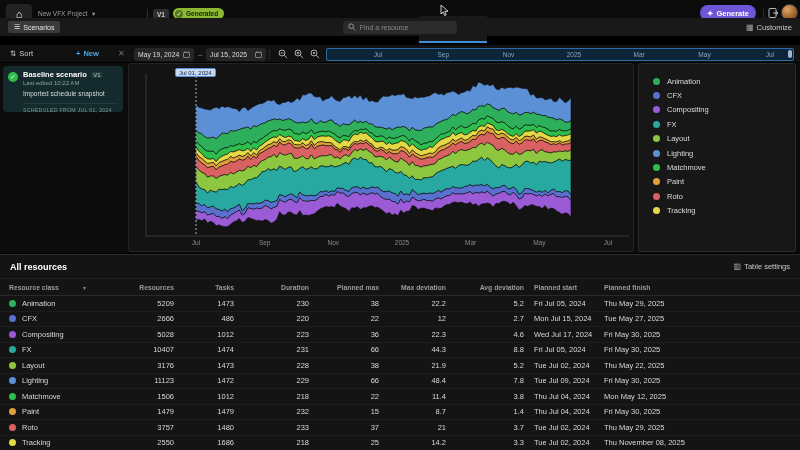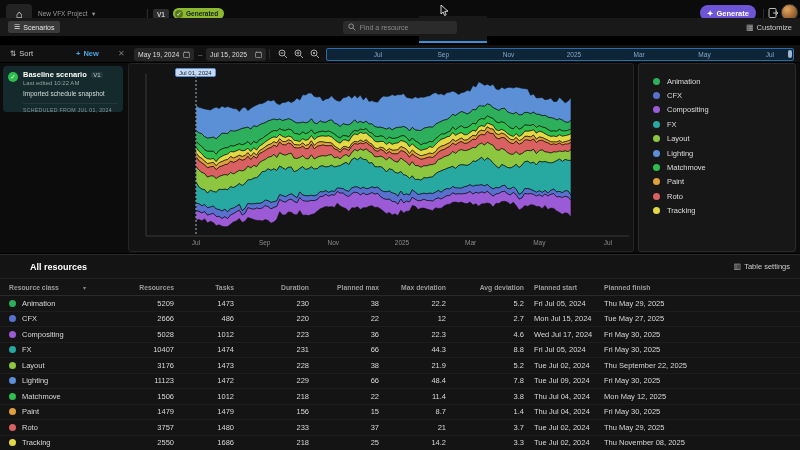--- a/index.html
+++ b/index.html
@@ -63,21 +63,21 @@
   .marker-badge { position:absolute; left:46px; top:4px; background:#c7d9f2; border:1px solid #5b8fd6; border-radius:2px; color:#16233f; font-size:6px; padding:0.5px 3px; z-index:3; }
 
   .legend-panel { position:absolute; left:638px; top:0; width:158px; height:189px; background:#171717; border:1px solid #2b2b2b; border-radius:3px; padding:10px 0 0 14px; }
   .leg-item { display:flex; align-items:center; gap:7px; height:14.4px; }
   .leg-dot { width:7px; height:7px; border-radius:50%; }
   .leg-label { font-size:7.5px; color:#ddd; }
 
   
   .table-panel { position:absolute; left:0; top:254px; width:800px; height:196px; background:#141414; border-top:1px solid #2a2a2a; }
   .tbl-titlebar { position:absolute; left:0; top:0; width:800px; height:24px; display:flex; align-items:center; justify-content:space-between; padding:0 10px 0 10px; border-bottom:1px solid #222; }
-  .tbl-title { font-size:9px; font-weight:bold; color:#fff;margin-left:20px; }
+  .tbl-title { font-size:9px; font-weight:bold; color:#fff; }
   .tbl-settings { font-size:7.5px; color:#ccc; display:flex; align-items:center; gap:3px; background:none; border:none; }
   .tbl-grid { display:grid; grid-template-columns:104px 61px 60px 75px 70px 67px 78px 6px 74px 110px; align-items:center; padding:0 8px 0 9px; }
   .tbl-head { position:absolute; left:0; top:24px; width:800px; height:17px; border-bottom:1px solid #2a2a2a; }
   .tbl-head .hc { font-size:6.8px; font-weight:bold; color:#9a9a9a; }
   .num { text-align:right; }
   .tbl-rows { position:absolute; left:0; top:41px; width:800px; }
   .trow { height:15.5px; border-bottom:1px solid #1d1d1d; }
   .trow .cell { font-size:7.5px; color:#d8d8d8; }
   .rc-name { display:flex; align-items:center; gap:6px; }
   .rc-dot { width:7px; height:7px; border-radius:50%; flex:none; }
@@ -368,21 +368,21 @@
           <span>Layout</span>
         </div>
     <div class="cell num">3176</div>
     <div class="cell num">1473</div>
     <div class="cell num">228</div>
     <div class="cell num">38</div>
     <div class="cell num">21.9</div>
     <div class="cell num">5.2</div>
     <div></div>
     <div class="cell" style="padding-left:4px">Tue Jul 02, 2024</div>
-    <div class="cell">Thu September 22, 2025</div>
+    <div class="cell">Thu May 22, 2025</div>
       </div>
       <div class="trow tbl-grid">
         <div class="cell rc-name">
           <span class="rc-dot" style="background:#5b8fd6"></span>
           <span>Lighting</span>
         </div>
     <div class="cell num">11123</div>
     <div class="cell num">1472</div>
     <div class="cell num">229</div>
     <div class="cell num">66</div>
@@ -407,21 +407,21 @@
     <div class="cell" style="padding-left:4px">Thu Jul 04, 2024</div>
     <div class="cell">Mon May 12, 2025</div>
       </div>
       <div class="trow tbl-grid">
         <div class="cell rc-name">
           <span class="rc-dot" style="background:#e0a03c"></span>
           <span>Paint</span>
         </div>
     <div class="cell num">1479</div>
     <div class="cell num">1479</div>
-    <div class="cell num">156</div>
+    <div class="cell num">232</div>
     <div class="cell num">15</div>
     <div class="cell num">8.7</div>
     <div class="cell num">1.4</div>
     <div></div>
     <div class="cell" style="padding-left:4px">Thu Jul 04, 2024</div>
     <div class="cell">Fri May 30, 2025</div>
       </div>
       <div class="trow tbl-grid">
         <div class="cell rc-name">
           <span class="rc-dot" style="background:#d96161"></span>

